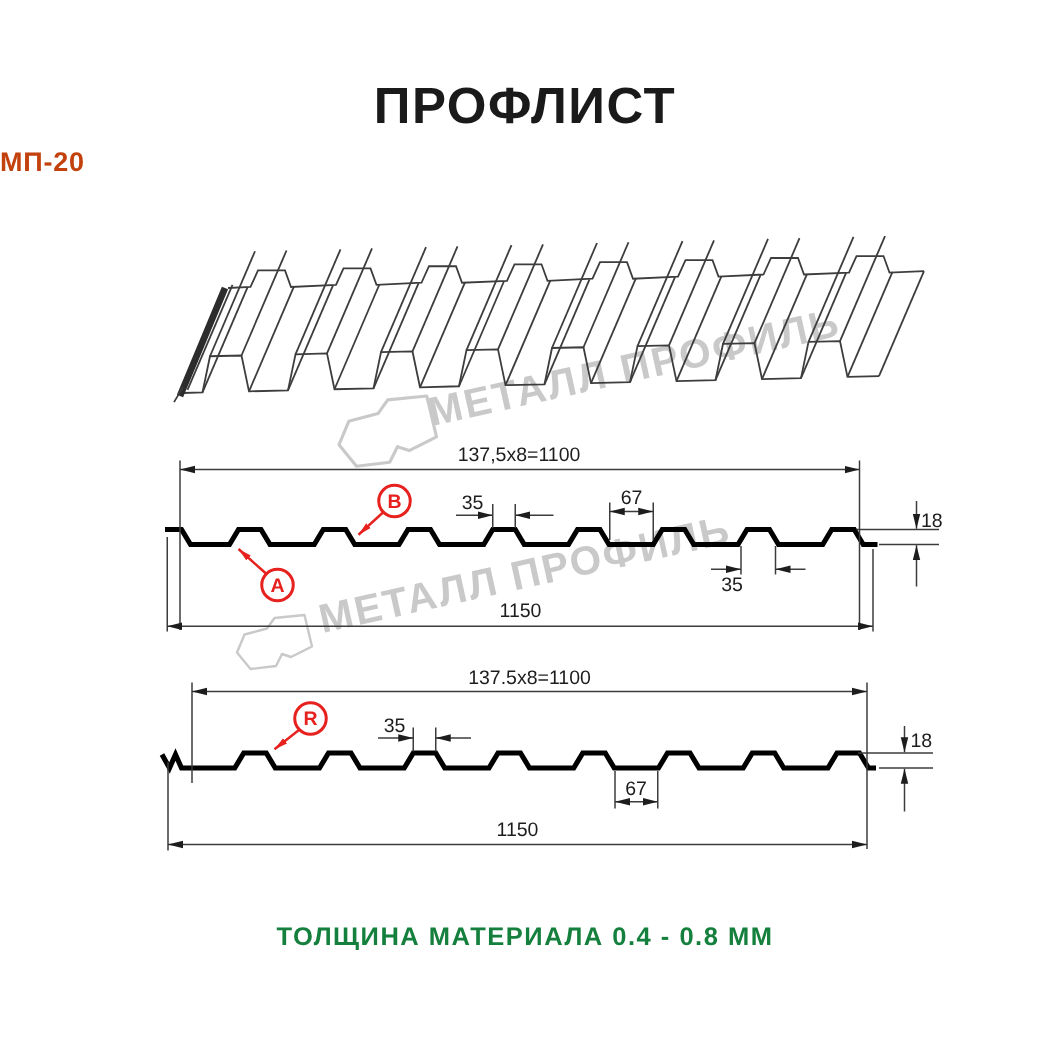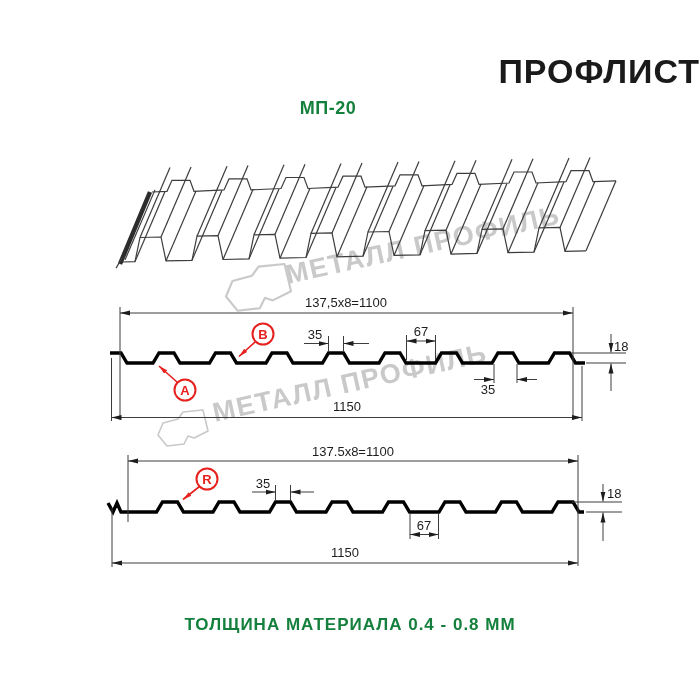--- a/index.html
+++ b/index.html
@@ -1,21 +1,21 @@
 <!DOCTYPE html>
 <html><head>
 <meta charset="utf-8">
 <style>
   html,body{margin:0;padding:0;background:#fff;width:700px;height:700px;overflow:hidden;
             font-family:"Liberation Sans",sans-serif;}
   .stage{position:relative;width:700px;height:700px;background:#fff;}
-  .title{position:absolute;left:0;top:52px;width:700px;text-align:right;
+  .title{position:absolute;left:0;top:52px;width:700px;text-align:center;
          font-size:34px;font-weight:bold;letter-spacing:1px;color:#1a1a1a;}
-  .subtitle{position:absolute;left:0;top:98px;width:656px;text-align:center;
-         font-size:18px;font-weight:bold;letter-spacing:.5px;color:#15803d;}
+  .subtitle{position:absolute;left:0;top:98px;width:656px;
+         font-size:18px;font-weight:bold;letter-spacing:.5px;color:#c2410c;}
   .footer{position:absolute;left:0;top:615px;width:700px;text-align:center;
          font-size:17px;font-weight:bold;letter-spacing:1px;color:#15803d;}
   svg{position:absolute;left:0;top:0;}
   .thin{stroke:#3c3c3c;stroke-width:1;fill:none;}
   .prof{stroke:#000;stroke-width:3.4;fill:none;stroke-linejoin:miter;}
   .p3d{stroke:#3d3d3d;stroke-width:1.2;fill:none;}
   .dimtext{font:13px "Liberation Sans",sans-serif;fill:#1d1d1d;}
   .wmtext{font:bold 27px "Liberation Sans",sans-serif;fill:#c9c9c9;letter-spacing:1.5px;}
   .wmlogo{stroke:#c9c9c9;stroke-width:1.6;fill:none;stroke-linejoin:round;}
   .redline{stroke:#e6211e;stroke-width:1.6;fill:none;}

